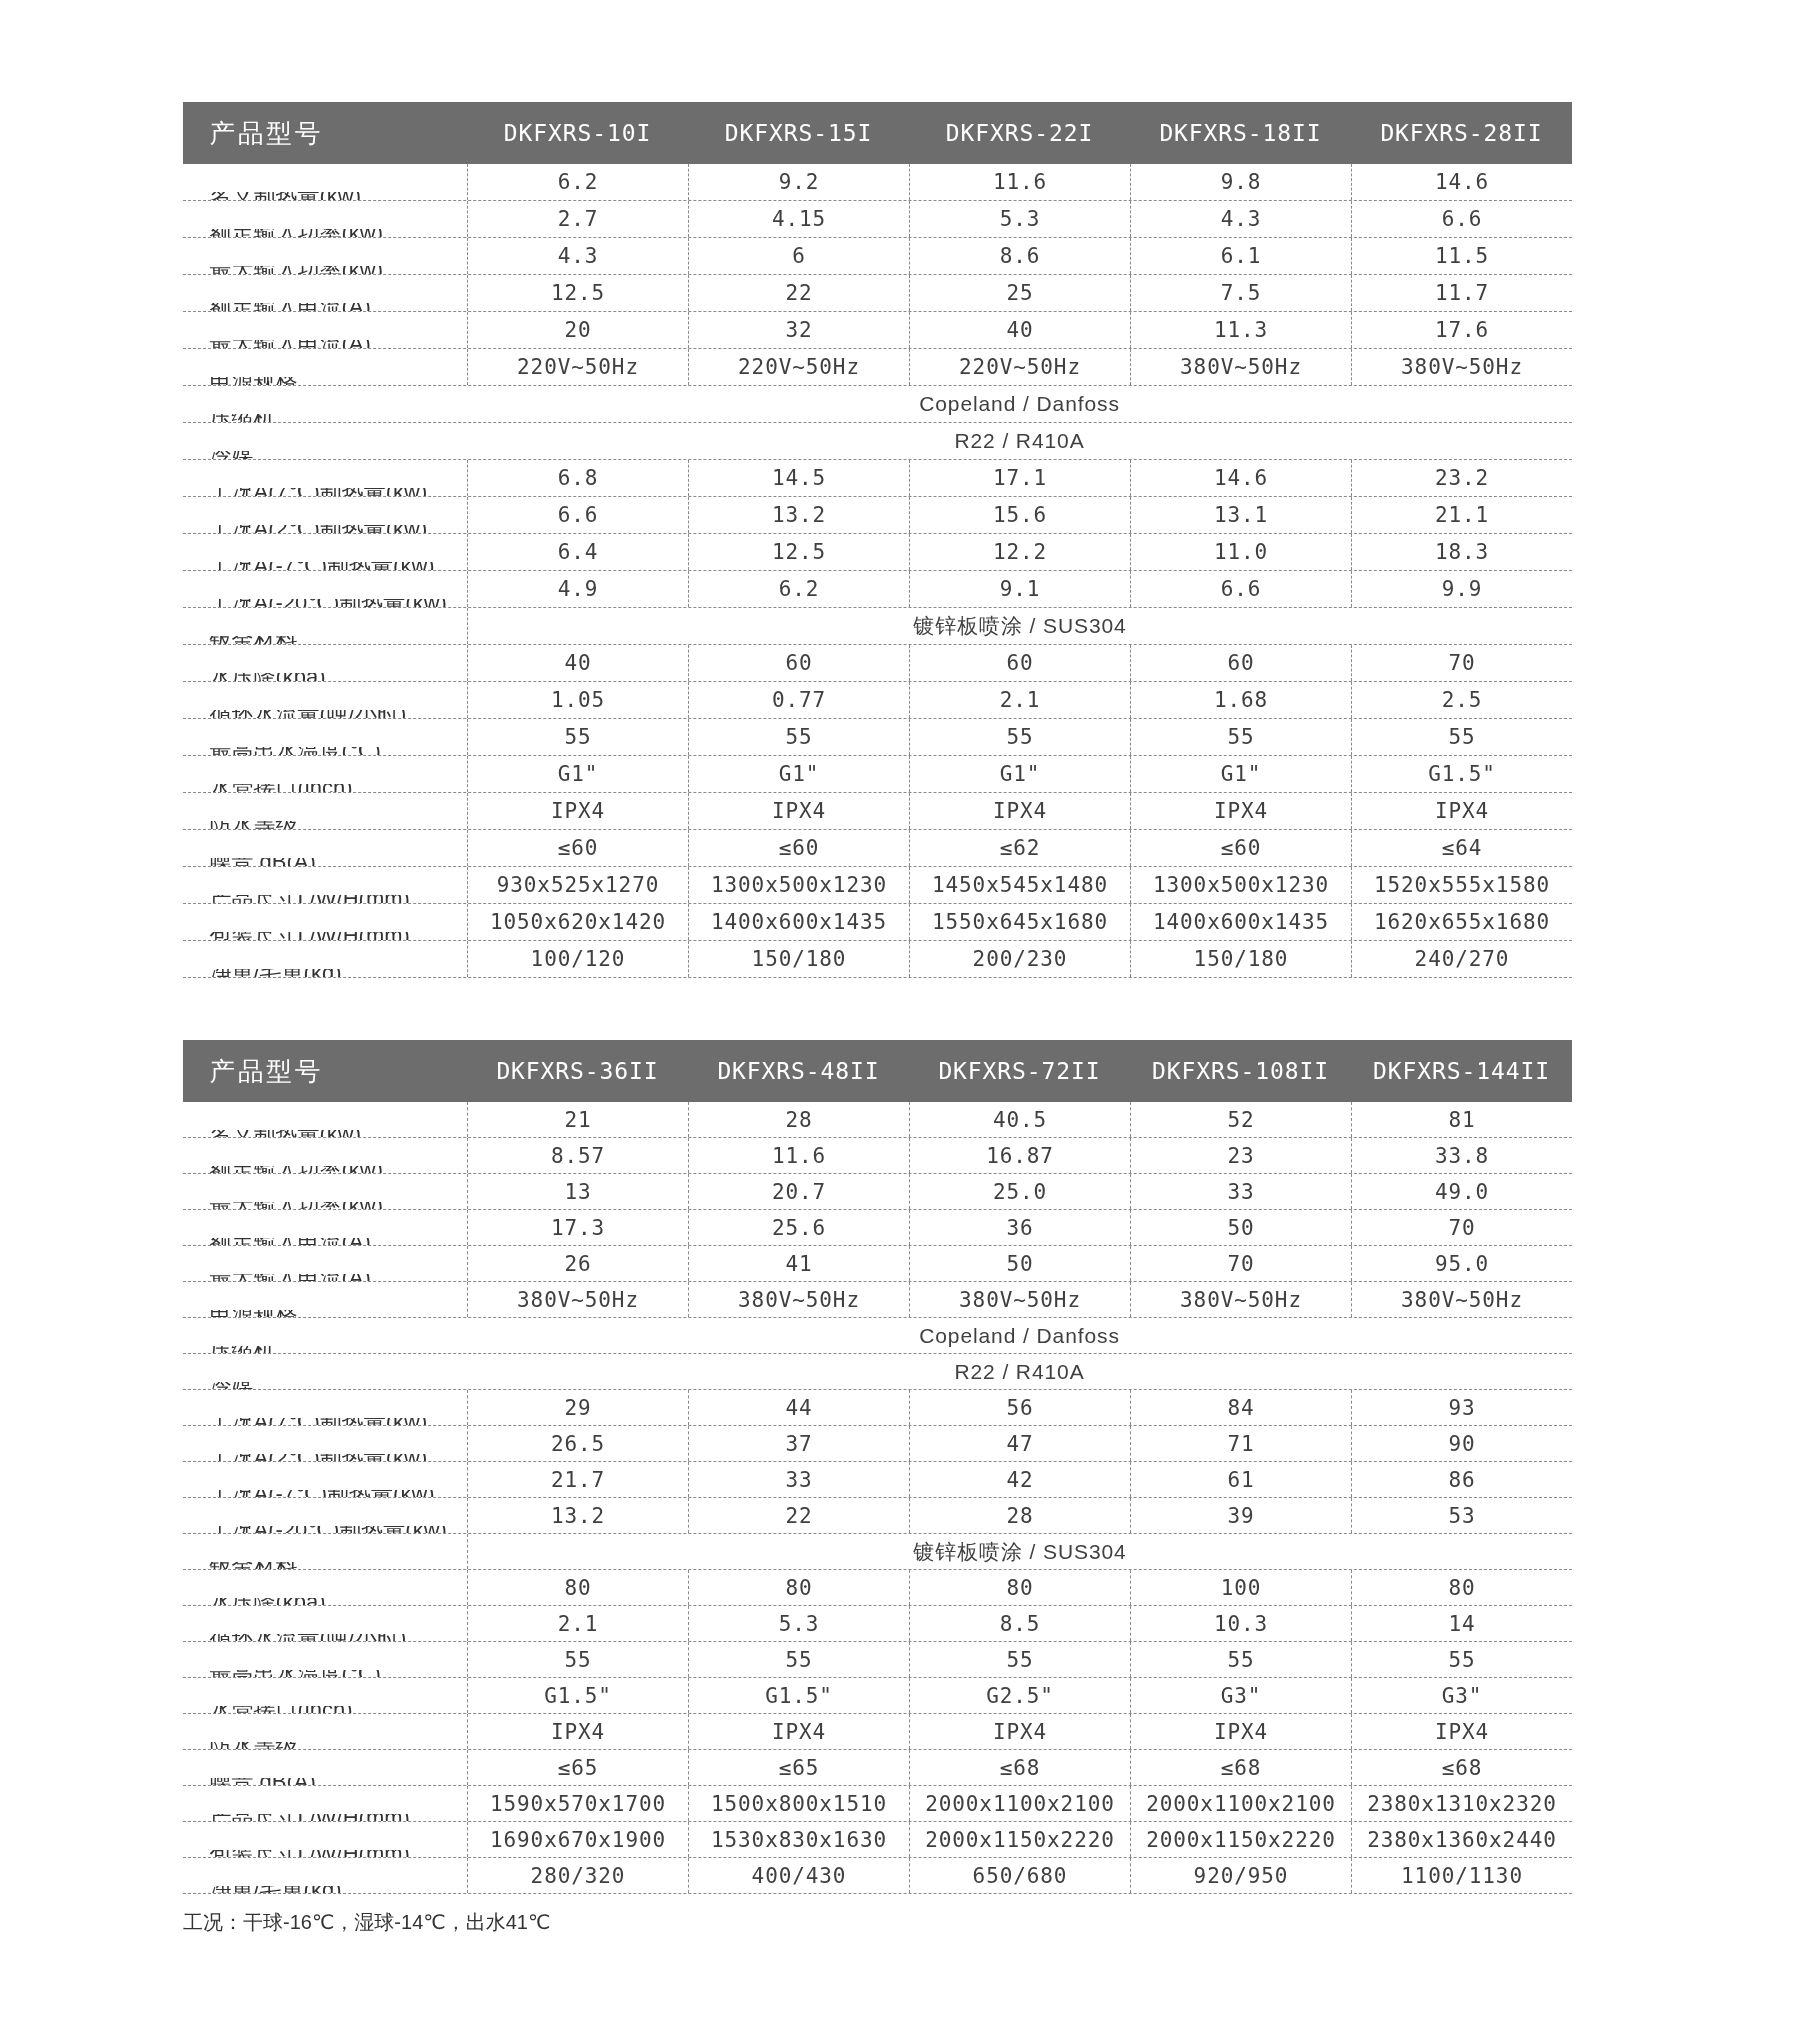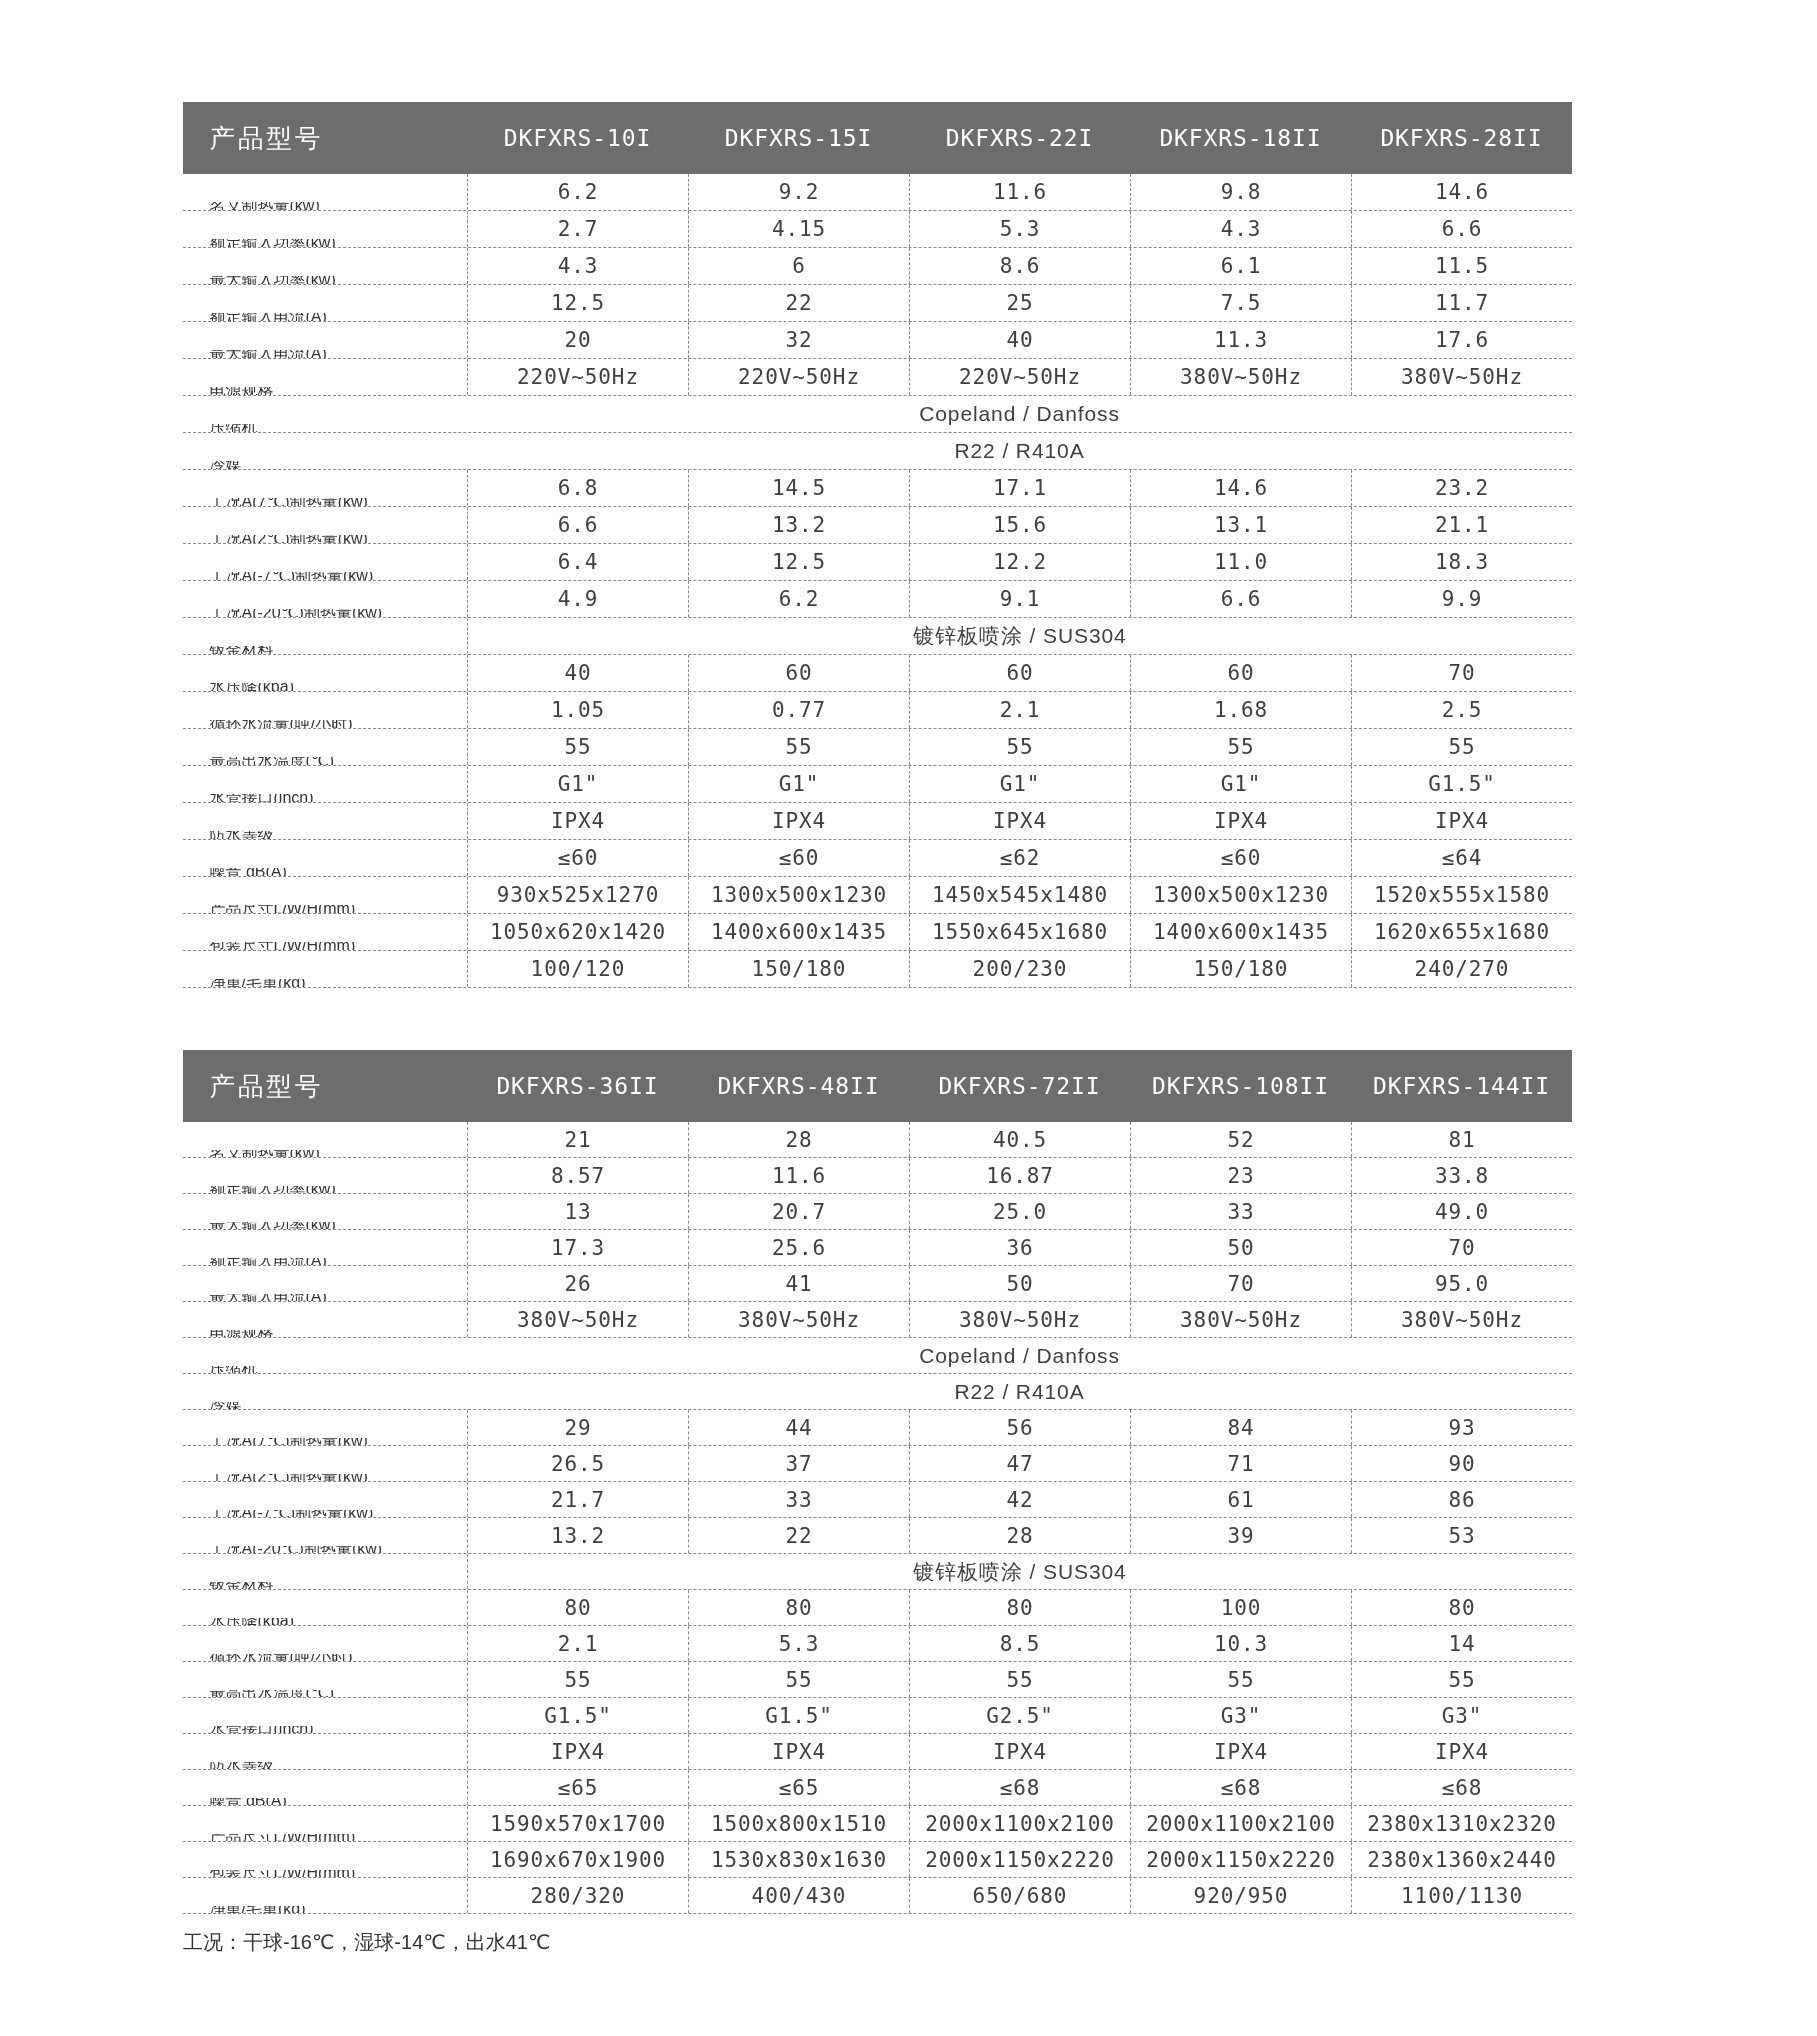--- a/index.html
+++ b/index.html
@@ -20,21 +20,21 @@
     overflow:hidden;
   }
   .spec-table{
     width:1389px;
     margin-left:183px;
   }
   .spec-table.first{margin-top:102px;}
   .spec-table.second{margin-top:62px;}
   .thead{
     display:flex;
-    height:72px;
+    height:62px;
     background:var(--header-bg);
     color:var(--header-text);
     align-items:center;
   }
   .th-label{
     width:284px;
     padding-left:26.5px;
     font-size:25.6px;
     letter-spacing:2.8px;
   }
@@ -53,21 +53,21 @@
   .spec-table.first .trow{height:37px;}
   .spec-table.second .trow{height:36px;}
   .cell{
     display:flex;
     align-items:center;
   }
   .cell.label{
     width:284px;
     padding-left:26.5px;
     color:var(--label-text);
-    font-size:16px;
+    font-size:22px;
     white-space:nowrap;
     overflow:hidden;
     margin-top:28px;
   }
   .cell.value{
     width:221px;
     justify-content:center;
     border-left:1.9px dashed var(--line);
     color:var(--value-text);
     font-size:21px;

